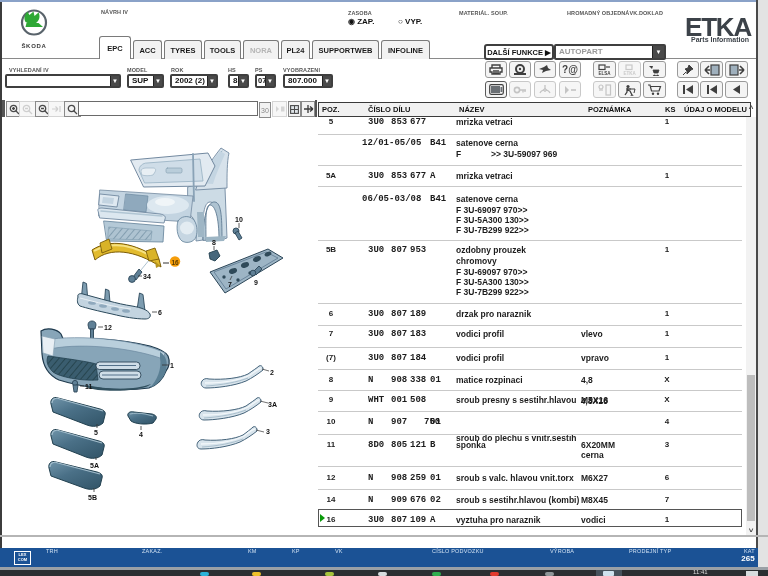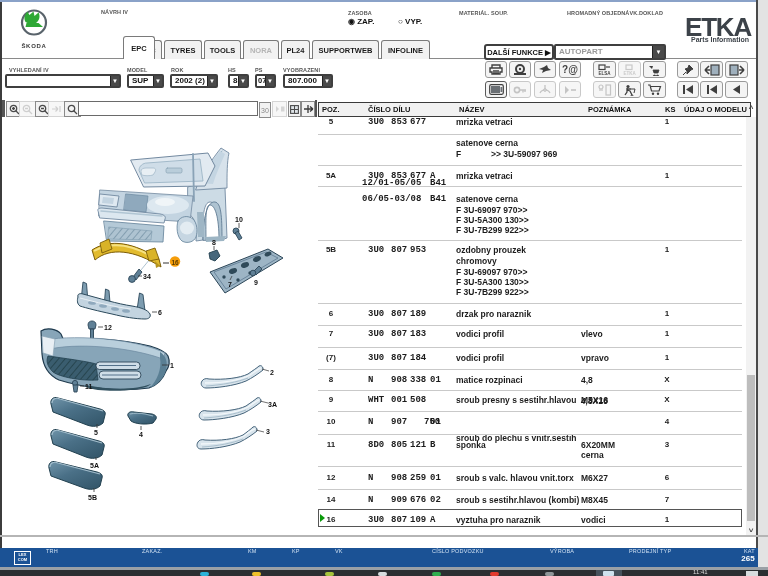--- a/index.html
+++ b/index.html
@@ -51,21 +51,21 @@
 <svg class="abs" style="left:17px;top:7px;" width="36" height="42" viewBox="0 0 36 42">
   <circle cx="17" cy="15.5" r="12" fill="#fff" stroke="#59636b" stroke-width="2.2"></circle>
   <path d="M8.5,20 L26,20 L21.5,16 L19,16 C22.5,13.5 23.5,9 21.5,5.5 L17.5,9 L16.5,4.5 L12.5,8 L10.5,4.8 C7.5,7.5 6.5,11.5 8.5,15 L10.5,16 L9.5,16 Z" fill="#2ea835"></path>
   <text x="17" y="41" font-size="6" font-weight="bold" fill="#3a3a3a" text-anchor="middle" letter-spacing="0.7">ŠKODA</text>
 </svg>
 
 <div class="abs" style="left:678px;top:12px;width:73px;text-align:right;font-size:26px;font-weight:bold;color:#3c4249;letter-spacing:-1.2px;">ETKA</div>
 <div class="abs" style="left:681px;top:36px;width:68px;text-align:right;font-size:7px;font-weight:bold;color:#3c4249;">Parts Information</div>
 
 <div class="abs" style="left:2px;top:58px;width:754px;height:1px;background:#8a8a8a;"></div>
-<div class="tab" style="left:99px;width:30px;top:36px;height:22px;background:#fff;z-index:3;margin-left:24px;">EPC</div>
+<div class="tab" style="left:99px;width:30px;top:36px;height:22px;background:#fff;z-index:3;">EPC</div>
 <div class="tab" style="left:133px;width:27px;">ACC</div>
 <div class="tab" style="left:164px;width:36px;">TYRES</div>
 <div class="tab" style="left:204px;width:35px;">TOOLS</div>
 <div class="tab" style="left:243px;width:34px;color:#b5b5b5;">NORA</div>
 <div class="tab" style="left:281px;width:27px;">PL24</div>
 <div class="tab" style="left:312px;width:65px;">SUPPORTWEB</div>
 <div class="tab" style="left:381px;width:47px;">INFOLINE</div>
 
 <div class="abs" style="left:484px;top:44px;width:66px;height:12px;background:#fff;border:2px solid #3f3f3f;border-radius:3px;font-size:7.5px;font-weight:bold;color:#111;display:flex;align-items:center;justify-content:center;">DALŠÍ FUNKCE ▶</div>
 <div class="combo" style="left:554px;top:44px;width:108px;height:12px;">
@@ -285,21 +285,21 @@
 <div class="hdr abs" style="left:665px;top:105px;">KS</div>
 <div class="hdr abs" style="left:684px;top:105px;">ÚDAJ O MODELU</div>
 <div id="tablerows">
 
   <div class="poz" style="top:117px;">5</div>
   <div class="num" style="top:117px;"><i>3U0</i><i style="left:23px">853</i><i style="left:42px">677</i></div>
   <div class="nm" style="top:117px;">mrizka vetraci</div>
   <div class="ks" style="top:117px;">1</div>
   <div class="sep" style="top:134px;"></div>
 
-  <div class="num" style="left:362px;top:138px;margin-top:40px;">12/01-05/05<i style="left:68px">B41</i></div>
+  <div class="num" style="left:362px;top:138px;">12/01-05/05<i style="left:68px">B41</i></div>
   <div class="nm" style="top:138px;">satenove cerna</div>
   <div class="nm" style="top:148.5px;">F</div>
   <div class="nm" style="left:491px;top:148.5px;">&gt;&gt; 3U-59097 969</div>
   <div class="sep" style="top:165px;"></div>
 
   <div class="poz" style="top:170.5px;">5A</div>
   <div class="num" style="top:170.5px;"><i>3U0</i><i style="left:23px">853</i><i style="left:42px">677</i><i style="left:62px">A</i></div>
   <div class="nm" style="top:170.5px;">mrizka vetraci</div>
   <div class="ks" style="top:170.5px;">1</div>
   <div class="sep" style="top:186px;"></div>

